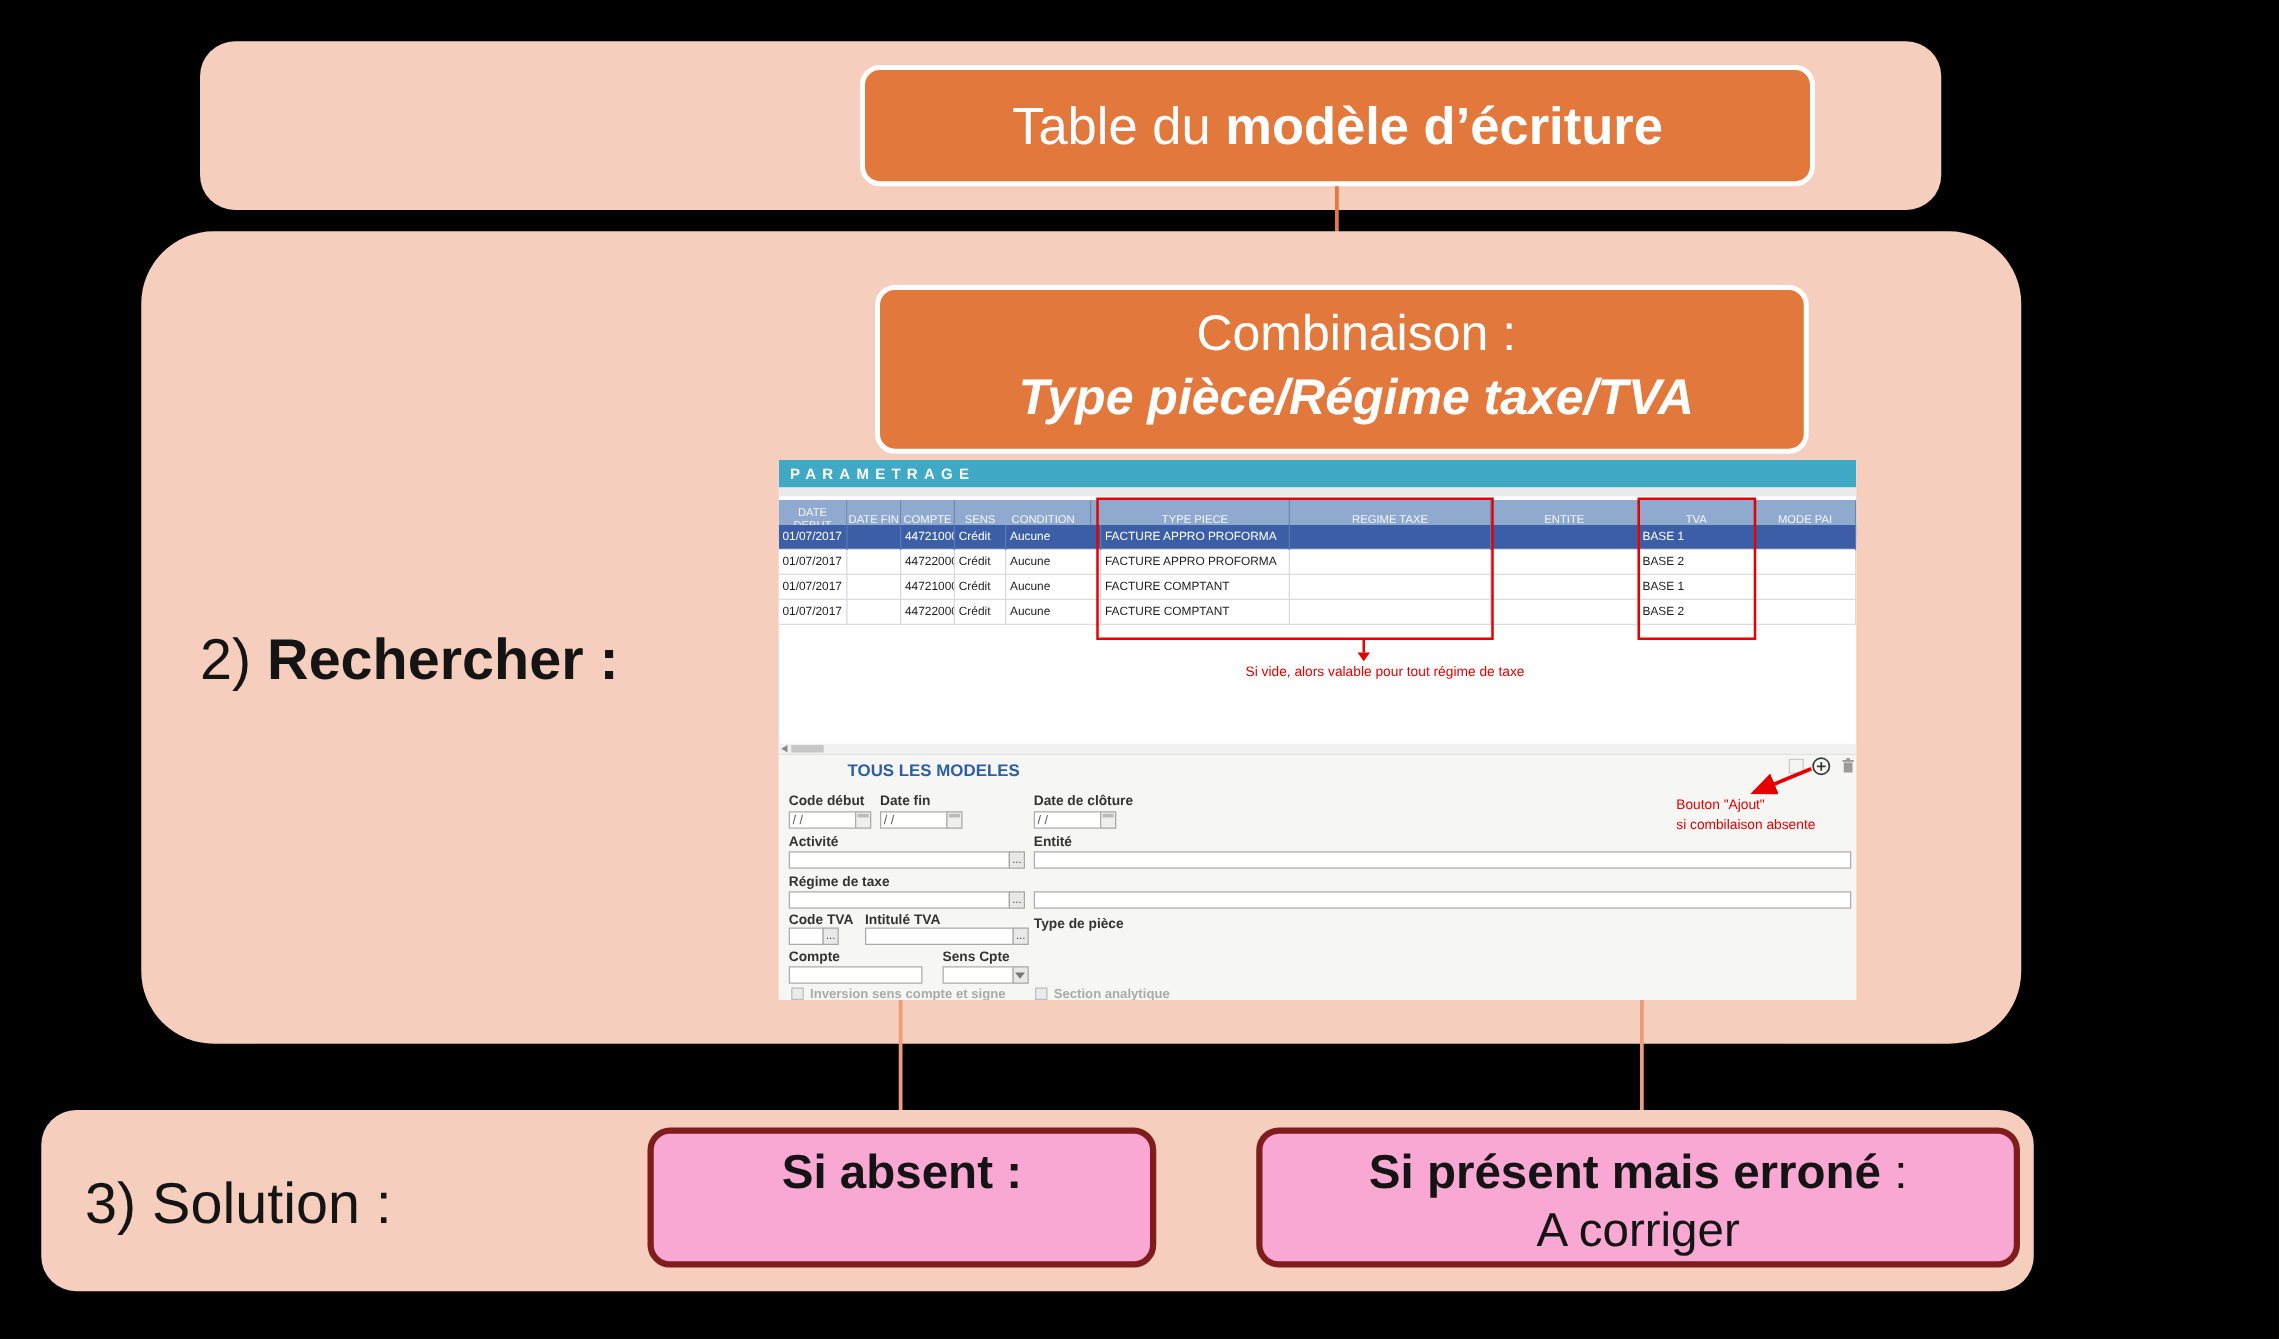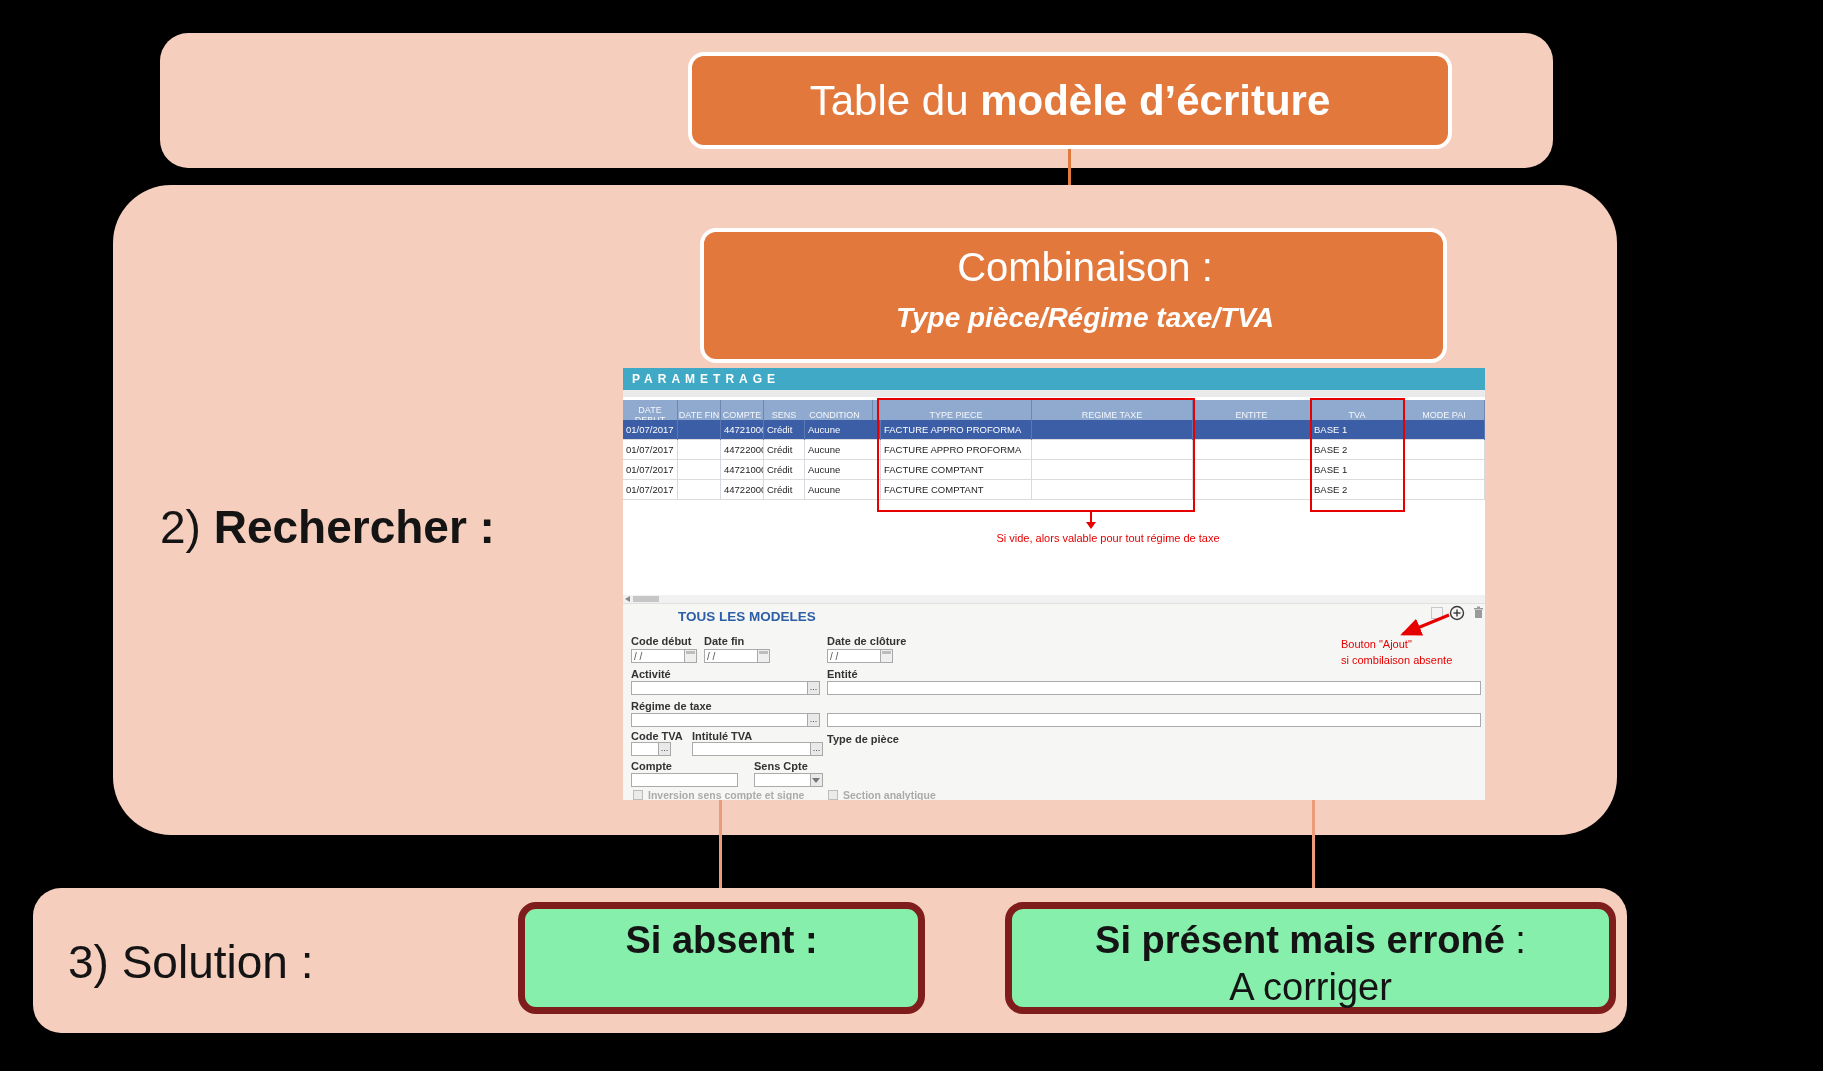--- a/index.html
+++ b/index.html
@@ -3,21 +3,21 @@
 <meta charset="utf-8">
 <style>
   html,body{margin:0;padding:0;background:#000;}
   .canvas{position:relative;width:1823px;height:1071px;background:#000;
           font-family:"Liberation Sans",sans-serif;overflow:hidden;}
   .pink{position:absolute;background:#F6CEBD;}
   .steplabel{position:absolute;font-size:46px;color:#141414;white-space:nowrap;}
   .obox{position:absolute;background:#E2783C;border:4px solid #fff;border-radius:16px;
         color:#fff;text-align:center;box-sizing:border-box;}
   .vline{position:absolute;width:3px;}
-  .solbox{position:absolute;background:#86efac;border:7px solid #7f1d1d;border-radius:18px;
+  .solbox{position:absolute;background:#f9a8d4;border:5px solid #7f1d1d;border-radius:18px;
           color:#141414;text-align:center;box-sizing:border-box;}
 
   
   .app{position:absolute;left:623px;top:368px;width:862px;height:432px;background:#fff;
        overflow:hidden;font-family:"Liberation Sans",sans-serif;}
   .titlebar{position:absolute;left:0;top:0;width:862px;height:22px;background:#3FA9C6;
             color:#fff;font-weight:bold;font-size:12px;letter-spacing:5px;
             line-height:22px;padding-left:9px;box-sizing:border-box;}
   .substrip{position:absolute;left:0;top:22px;width:862px;height:7px;background:#EAEAEA;}
   .thead{position:absolute;left:0;top:32px;width:862px;height:30px;background:#8FA9CF;}
@@ -73,21 +73,21 @@
   </div>
 
   <div class="vline" style="left:1068px;top:149px;height:81px;background:#E07A3E;"></div>
 
   <div class="pink" style="left:113px;top:185px;width:1504px;height:650px;border-radius:58px;"></div>
   <div class="steplabel" style="left:160px;top:500px;">
     <span>2) </span><b>Rechercher :</b>
   </div>
   <div class="obox" style="left:700px;top:228px;width:747px;height:135px;padding-top:10px;padding-left:23px;">
     <div style="font-size:40px;line-height:50px;">Combinaison :</div>
-    <div style="font-size:28px;line-height:52px;font-weight:bold;font-style:italic;">Type pièce/Régime taxe/TVA</div>
+    <div style="font-size:40px;line-height:52px;font-weight:bold;font-style:italic;">Type pièce/Régime taxe/TVA</div>
   </div>
 
   <div class="app">
     <div class="titlebar">PARAMETRAGE</div>
     <div class="substrip"></div>
 
     <div class="thead">
         <div class="th" style="left: 0px; width: 55px;">DATE
 DEBUT</div>
         <div class="th" style="left: 55px; width: 43px;">DATE FIN</div>

